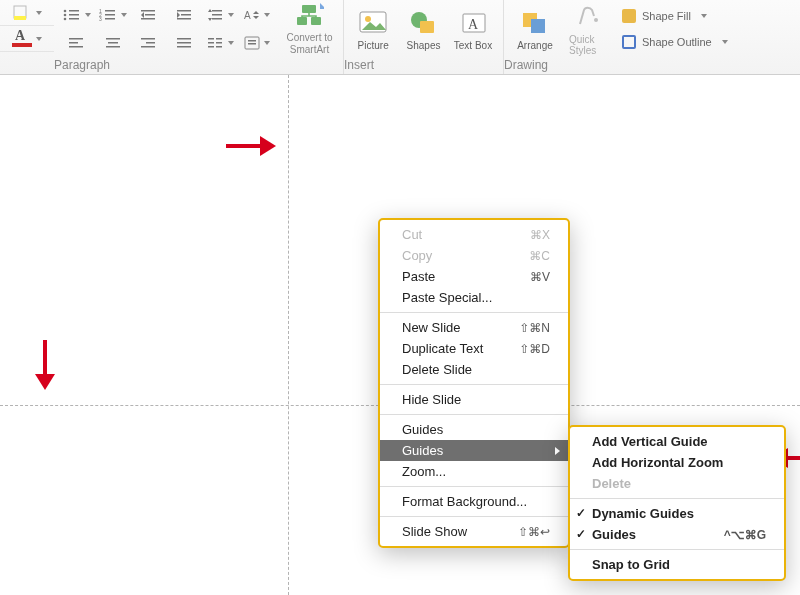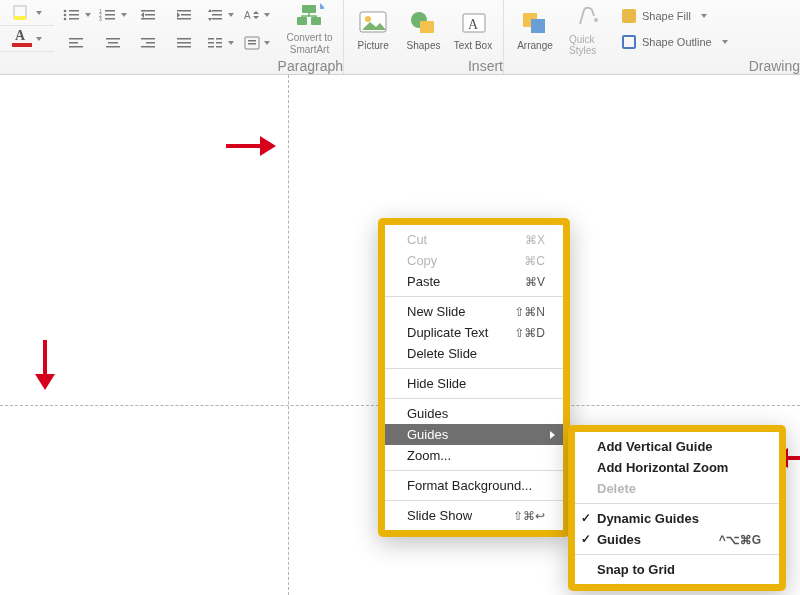--- a/index.html
+++ b/index.html
@@ -30,21 +30,21 @@
   .text-color-icon { width:20px; height:18px; position:relative; }
   .text-color-icon .A { font: bold 14px/14px Georgia,serif; position:absolute; top:-1px; left:3px; color:#5a5a5a;}
   .text-color-icon .bar { position:absolute; bottom:1px; left:0; width:20px; height:4px; background:#d02626; }
   .dropdown-caret { width:0;height:0;border-left:3px solid transparent;border-right:3px solid transparent;border-top:4px solid #888; margin-left:4px;}
 
   .ribbon-group {
     display:flex; flex-direction:column;
     border-right:1px solid #e0e0e0;
   }
   .group-body { flex:1; display:flex; align-items:center; gap:4px; padding:2px 6px;}
-  .group-label { height:14px; text-align:right; font-size:14px; color:#888; margin-bottom:2px;}
+  .group-label { height:14px; text-align:left; font-size:12px; color:#888; margin-bottom:2px;}
 
   .grp-paragraph { width:290px; }
   .grp-insert    { width:160px; }
   .grp-drawing   { flex:1; }
 
   
   .ico-btn {
     width:34px; height:26px;
     display:flex; align-items:center; justify-content:center;
     border-radius:3px;
@@ -102,21 +102,21 @@
   .arrow-left::after{
     content:""; position:absolute; right:34px; top:1px;
     border-top:10px solid transparent; border-bottom:10px solid transparent;
     border-right:16px solid #d6001c;
   }
 
   
   .menu {
     position:absolute;
     background:#fff;
-    border:7px solid #eab308;
+    border:2px solid #eab308;
     border-radius:5px;
     box-shadow: 0 6px 24px rgba(0,0,0,.25);
     padding:4px 0;
     font-size:13px;
     color:#222;
   }
   .menu .item {
     display:flex; align-items:center;
     height:21px;
     padding:0 18px 0 22px;
@@ -367,20 +367,23 @@
       <span class="key">⌘X</span>
     </div>
   <div class="item disabled">
       <span>Copy</span>
       <span class="key">⌘C</span>
     </div>
   <div class="item">
       <span>Paste</span>
       <span class="key">⌘V</span>
     </div>
+  <div class="item">
+      <span>Paste Special...</span>
+    </div>
   <div class="sep"></div>
   <div class="item">
       <span>New Slide</span>
       <span class="key">⇧⌘N</span>
     </div>
   <div class="item">
       <span>Duplicate Text</span>
       <span class="key">⇧⌘D</span>
     </div>
   <div class="item">

